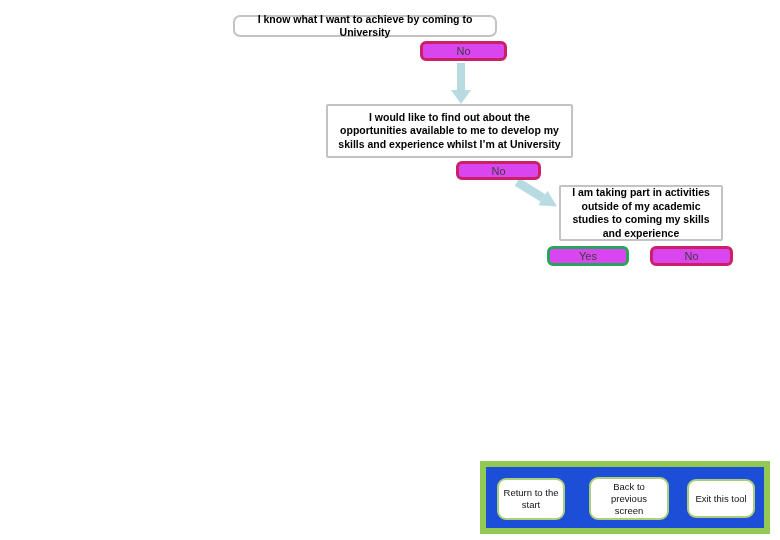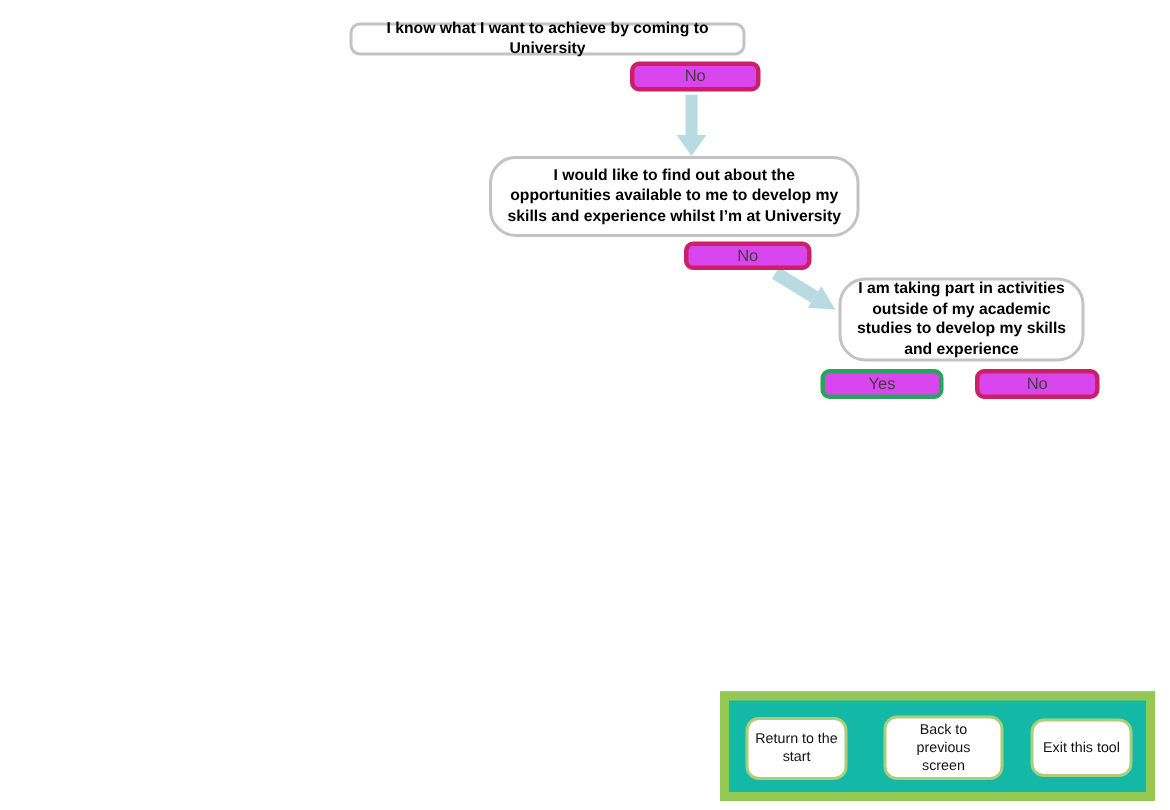--- a/index.html
+++ b/index.html
@@ -10,21 +10,21 @@
     font-family: "Liberation Sans", sans-serif;
     overflow: hidden;
   }
 
   
   .node {
     position: absolute;
     box-sizing: border-box;
     background: #ffffff;
     border: 2px solid #c3c3c3;
-    border-radius: 18px;
+    border-radius: 2px;
     color: #000000;
     font-weight: bold;
     font-size: 10.5px;
     line-height: 13.5px;
     text-align: center;
     white-space: pre-line;
     display: flex;
     align-items: center;
     justify-content: center;
   }
@@ -56,21 +56,21 @@
   .arrow { position: absolute; line-height: 0; }
   #arrow-down     { left: 449px; top: 63px; }
   #arrow-diagonal { left: 513px; top: 180px; }
 
   
   #nav-panel {
     position: absolute;
     left: 480px; top: 461px;
     width: 290px; height: 73px;
     box-sizing: border-box;
-    background: #14b8a6;
+    background: #1d4ed8;
     border: 6px solid #93c852;
   }
   .nav-btn {
     position: absolute;
     box-sizing: border-box;
     background: #ffffff;
     border: 2px solid #a9cf78;
     border-radius: 9px;
     color: #111111;
     font-size: 9.5px;
@@ -108,21 +108,21 @@
 
 <span class="arrow" id="arrow-diagonal">
   <svg width="48" height="30" viewBox="0 0 48 30" xmlns="http://www.w3.org/2000/svg">
     <line x1="4" y1="2" x2="30" y2="18" stroke="#b7dbe1" stroke-width="9"></line>
     <polygon points="25.5,25.2 34.5,10.8 44,26.5" fill="#b7dbe1"></polygon>
   </svg>
 </span>
 
 <div class="node" id="node-q3">I am taking part in activities
 outside of my academic
-studies to develop my skills
+studies to coming my skills
 and experience</div>
 
 <div class="answer green" id="ans-q3-yes">Yes</div>
 
 <div class="answer" id="ans-q3-no">No</div>
 
 <div id="nav-panel">
   <div class="nav-btn" id="nav-return">Return to the
 start</div>
   <div class="nav-btn" id="nav-exit">Exit this tool</div>

